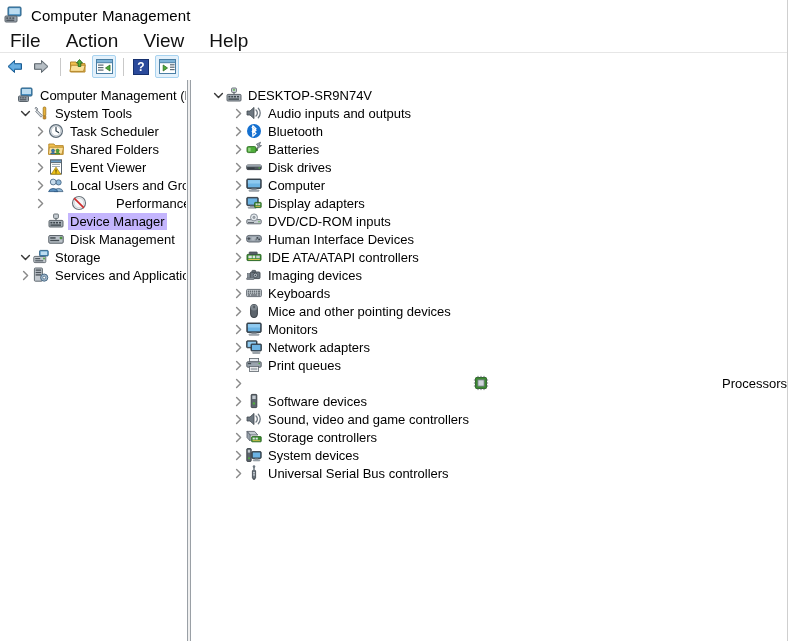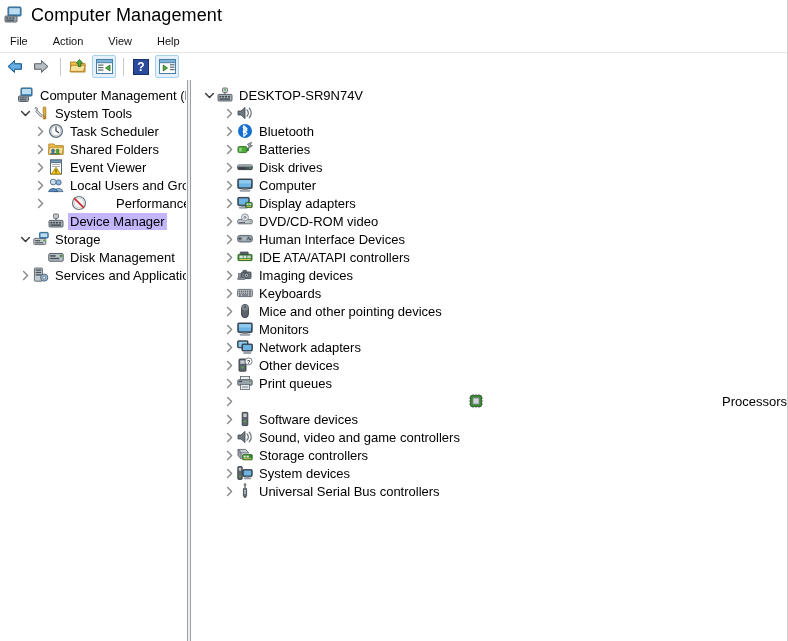--- a/index.html
+++ b/index.html
@@ -21,36 +21,36 @@
   
   #titlebar {
     height: 30px;
     display: flex;
     align-items: center;
     padding-left: 4px;
     background: #ffffff;
   }
   #titlebar .tb-icon { width: 20px; height: 20px; margin-right: 7px; flex: 0 0 auto; }
   #titlebar .tb-text {
-    font-size: 18px;
+    font-size: 15px;
     color: #000000;
     letter-spacing: 0.1px;
   }
 
   
   #menubar {
     height: 22px;
     display: flex;
     align-items: center;
     padding-left: 8px;
     background: #ffffff;
     border-bottom: 1px solid #e6e6e6;
   }
   #menubar .menu-item {
-    font-size: 11px;
+    font-size: 19px;
     color: #111111;
     padding: 2px 10px 2px 2px;
     margin-right: 13px;
     cursor: default;
     white-space: nowrap;
   }
 
   
   #toolbar {
     height: 27px;
@@ -136,21 +136,21 @@
     overflow: hidden;
     text-overflow: clip;
   }
   .trow.selected .tlabel {
     background: #c4b5fd;
     padding: 1px 2px;
     margin: -1px -2px;
   }
 
   #lefttree { padding-top: 6px; }
-  #righttree { padding-top: 6px; padding-left: 8px; }
+  #righttree { padding-top: 6px; padding-left: 17px; }
 </style>
 </head>
 <body>
 
 <div id="app">
 
   <div id="titlebar">
     <span class="tb-icon">
       <svg width="20" height="20" viewBox="0 0 20 20">
         <rect x="4" y="2" width="13" height="9" rx="1" fill="#4a90c2" stroke="#2b5f82" stroke-width="1"></rect>
@@ -356,49 +356,49 @@
                 <rect x="1" y="7.4" width="14" height="6.6" rx="0.9" fill="#aab2b9" stroke="#4f575e" stroke-width="0.9"></rect>
                 <rect x="2.4" y="8.9" width="2" height="1.6" fill="#3e464d"></rect>
                 <rect x="5.2" y="8.9" width="2" height="1.6" fill="#3e464d"></rect>
                 <rect x="8" y="8.9" width="2" height="1.6" fill="#3e464d"></rect>
                 <rect x="11" y="8.9" width="2" height="1.6" fill="#3e464d"></rect>
                 <rect x="2.4" y="11.4" width="10.6" height="1.4" fill="#3e464d"></rect>
               </svg>
             </span>
             <span class="tlabel">Device Manager</span>
           </div>
+          <div class="trow" style="padding-left: 32px;">
+            <span class="chev"></span>
+            <span class="ticon">
+              <svg width="16" height="16" viewBox="0 0 16 16">
+                <rect x="0.8" y="4.6" width="14.4" height="7.6" rx="1.1" fill="#bcc3ca" stroke="#525a61" stroke-width="1"></rect>
+                <rect x="2.2" y="6.2" width="5.4" height="1.5" fill="#444c53"></rect>
+                <rect x="2.2" y="8.8" width="9" height="1.4" fill="#444c53"></rect>
+                <circle cx="13" cy="7" r="1.1" fill="#4fae3b" stroke="#2c6b21" stroke-width="0.5"></circle>
+              </svg>
+            </span>
+            <span class="tlabel">Disk Management</span>
+          </div>
           <div class="trow" style="padding-left: 17px;">
             <span class="chev">
               <svg width="11" height="11" viewBox="0 0 11 11">
                 <path d="M1.6 3.4 L5.5 7.4 L9.4 3.4" stroke="#3a3a3a" stroke-width="1.45" fill="none" stroke-linecap="round" stroke-linejoin="round"></path>
               </svg>
             </span>
             <span class="ticon">
               <svg width="16" height="16" viewBox="0 0 16 16">
                 <rect x="0.8" y="7.4" width="12" height="6.2" rx="1" fill="#c3c9cf" stroke="#5c646b" stroke-width="0.9"></rect>
                 <rect x="2.2" y="9" width="5" height="1.3" fill="#515a61"></rect>
                 <rect x="2.2" y="11.2" width="8" height="1.2" fill="#515a61"></rect>
                 <rect x="6.6" y="1.4" width="8.6" height="5.6" rx="0.8" fill="#4a90c2" stroke="#2b5f82" stroke-width="0.9"></rect>
                 <rect x="7.6" y="2.4" width="6.6" height="3.6" fill="#bcdcf0"></rect>
                 <circle cx="11" cy="9.6" r="1" fill="#4fae3b"></circle>
               </svg>
             </span>
             <span class="tlabel">Storage</span>
-          </div>
-          <div class="trow" style="padding-left: 32px;">
-            <span class="chev"></span>
-            <span class="ticon">
-              <svg width="16" height="16" viewBox="0 0 16 16">
-                <rect x="0.8" y="4.6" width="14.4" height="7.6" rx="1.1" fill="#bcc3ca" stroke="#525a61" stroke-width="1"></rect>
-                <rect x="2.2" y="6.2" width="5.4" height="1.5" fill="#444c53"></rect>
-                <rect x="2.2" y="8.8" width="9" height="1.4" fill="#444c53"></rect>
-                <circle cx="13" cy="7" r="1.1" fill="#4fae3b" stroke="#2c6b21" stroke-width="0.5"></circle>
-              </svg>
-            </span>
-            <span class="tlabel">Disk Management</span>
           </div>
           <div class="trow" style="padding-left: 17px;">
             <span class="chev">
               <svg width="11" height="11" viewBox="0 0 11 11">
                 <path d="M3.6 1.6 L7.6 5.5 L3.6 9.4" stroke="#8a8a8a" stroke-width="1.45" fill="none" stroke-linecap="round" stroke-linejoin="round"></path>
               </svg>
             </span>
             <span class="ticon">
               <svg width="16" height="16" viewBox="0 0 16 16">
                 <rect x="1.4" y="1" width="8" height="13.2" rx="0.9" fill="#c4cad0" stroke="#555d64" stroke-width="0.9"></rect>
@@ -445,20 +445,21 @@
                 <path d="M3.6 1.6 L7.6 5.5 L3.6 9.4" stroke="#8a8a8a" stroke-width="1.45" fill="none" stroke-linecap="round" stroke-linejoin="round"></path>
               </svg>
             </span>
             <span class="ticon">
               <svg width="16" height="16" viewBox="0 0 16 16">
                 <path d="M1 6 L4 6 L8 2.4 L8 13.6 L4 10 L1 10 Z" fill="#6e7881" stroke="#3f474e" stroke-width="0.8" stroke-linejoin="round"></path>
                 <path d="M10 5 a4 4 0 0 1 0 6" stroke="#6e7881" stroke-width="1.3" fill="none" stroke-linecap="round"></path>
                 <path d="M12.3 3.2 a7 7 0 0 1 0 9.6" stroke="#6e7881" stroke-width="1.3" fill="none" stroke-linecap="round"></path>
               </svg>
             </span>
+            <span class="tlabel">Audio inputs and outputs</span>
           </div>
           <div class="trow" style="padding-left: 22px;">
             <span class="chev">
               <svg width="11" height="11" viewBox="0 0 11 11">
                 <path d="M3.6 1.6 L7.6 5.5 L3.6 9.4" stroke="#8a8a8a" stroke-width="1.45" fill="none" stroke-linecap="round" stroke-linejoin="round"></path>
               </svg>
             </span>
             <span class="ticon">
               <svg width="16" height="16" viewBox="0 0 16 16">
                 <circle cx="8" cy="8" r="7" fill="#1470d0"></circle>
@@ -545,21 +546,21 @@
             </span>
             <span class="ticon">
               <svg width="16" height="16" viewBox="0 0 16 16">
                 <rect x="0.8" y="6.6" width="14.4" height="4.2" rx="1" fill="#c7cdd3" stroke="#5a626a" stroke-width="0.9"></rect>
                 <rect x="2" y="9" width="6" height="0.9" fill="#555d64"></rect>
                 <circle cx="13" cy="8.7" r="0.7" fill="#4fae3b"></circle>
                 <circle cx="8" cy="4.4" r="3.5" fill="#e3e8ec" stroke="#7e8790" stroke-width="0.9"></circle>
                 <circle cx="8" cy="4.4" r="1.1" fill="#aab2b9" stroke="#6d767d" stroke-width="0.6"></circle>
               </svg>
             </span>
-            <span class="tlabel">DVD/CD-ROM video</span>
+            <span class="tlabel">DVD/CD-ROM inputs</span>
           </div>
           <div class="trow" style="padding-left: 22px;">
             <span class="chev">
               <svg width="11" height="11" viewBox="0 0 11 11">
                 <path d="M3.6 1.6 L7.6 5.5 L3.6 9.4" stroke="#8a8a8a" stroke-width="1.45" fill="none" stroke-linecap="round" stroke-linejoin="round"></path>
               </svg>
             </span>
             <span class="ticon">
               <svg width="16" height="16" viewBox="0 0 16 16">
                 <rect x="0.6" y="4.4" width="14.8" height="6.6" rx="2.4" fill="#9aa4ad" stroke="#58606a" stroke-width="0.9"></rect>
@@ -691,37 +692,20 @@
             <span class="tlabel">Network adapters</span>
           </div>
           <div class="trow" style="padding-left: 22px;">
             <span class="chev">
               <svg width="11" height="11" viewBox="0 0 11 11">
                 <path d="M3.6 1.6 L7.6 5.5 L3.6 9.4" stroke="#8a8a8a" stroke-width="1.45" fill="none" stroke-linecap="round" stroke-linejoin="round"></path>
               </svg>
             </span>
             <span class="ticon">
               <svg width="16" height="16" viewBox="0 0 16 16">
-                <rect x="2" y="2" width="7" height="12.2" rx="0.8" fill="#5d666e" stroke="#343b41" stroke-width="0.9"></rect>
-                <rect x="3.3" y="3.4" width="4.4" height="3.4" fill="#c3cad0"></rect>
-                <circle cx="5.5" cy="10.4" r="1.1" fill="#4fae3b"></circle>
-                <circle cx="11.6" cy="4.4" r="3.5" fill="#ffffff" stroke="#6a737b" stroke-width="0.9"></circle>
-                <text x="11.6" y="6.6" font-family="Liberation Sans, sans-serif" font-size="5.4" font-weight="bold" fill="#2a3137" text-anchor="middle">?</text>
-              </svg>
-            </span>
-            <span class="tlabel">Other devices</span>
-          </div>
-          <div class="trow" style="padding-left: 22px;">
-            <span class="chev">
-              <svg width="11" height="11" viewBox="0 0 11 11">
-                <path d="M3.6 1.6 L7.6 5.5 L3.6 9.4" stroke="#8a8a8a" stroke-width="1.45" fill="none" stroke-linecap="round" stroke-linejoin="round"></path>
-              </svg>
-            </span>
-            <span class="ticon">
-              <svg width="16" height="16" viewBox="0 0 16 16">
                 <rect x="3.4" y="1.4" width="9.2" height="3.6" fill="#e8edf1" stroke="#5a626a" stroke-width="0.8"></rect>
                 <rect x="0.8" y="4.8" width="14.4" height="5.4" rx="1" fill="#9aa4ad" stroke="#4f575e" stroke-width="0.9"></rect>
                 <rect x="1.9" y="5.9" width="3.2" height="1.3" fill="#3f474e"></rect>
                 <circle cx="13.2" cy="6.5" r="0.8" fill="#4fae3b"></circle>
                 <rect x="3.4" y="9.4" width="9.2" height="5" fill="#ffffff" stroke="#5a626a" stroke-width="0.8"></rect>
                 <rect x="4.6" y="10.8" width="6.8" height="0.8" fill="#7d868e"></rect>
                 <rect x="4.6" y="12.4" width="6.8" height="0.8" fill="#7d868e"></rect>
               </svg>
             </span>
             <span class="tlabel">Print queues</span>

